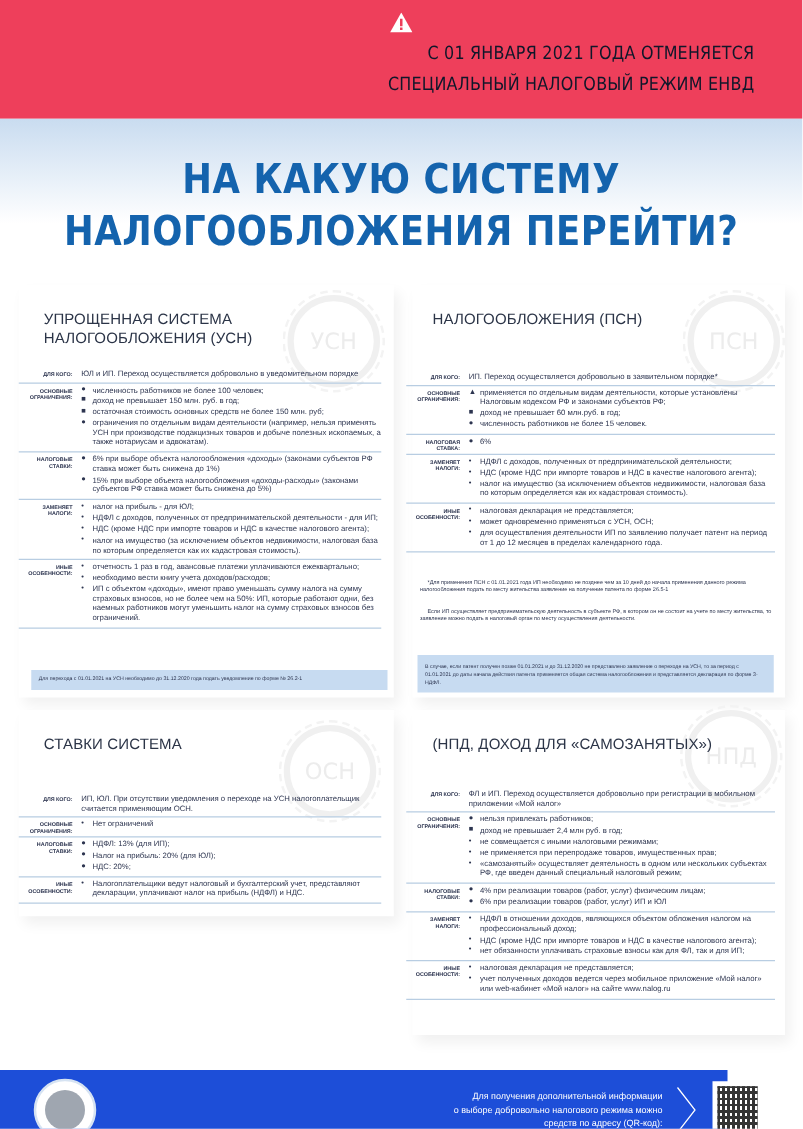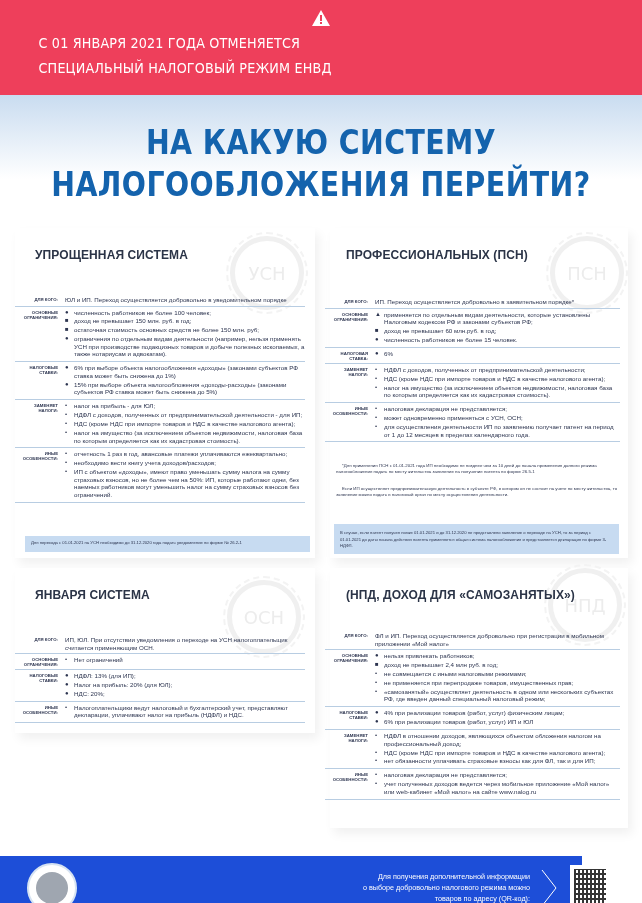--- a/index.html
+++ b/index.html
@@ -1,24 +1,24 @@
 <!DOCTYPE html>
 <html><head>
 <meta charset="utf-8">
 <style>
 *{box-sizing:border-box;margin:0;padding:0}
 html,body{width:642px;height:903px;overflow:hidden;background:#fff}
 body{font-family:"Liberation Sans",sans-serif;color:#2d3550;position:relative}
-.top-banner{position:absolute;left:0;top:0;width:642px;height:95px;background:#ee3f5b;color:#ffffff;text-align:left}
+.top-banner{position:absolute;left:0;top:0;width:642px;height:95px;background:#ee3f5b;color:#0f172a;text-align:right}
 .warn{position:absolute;left:312px;top:10px;width:18px;height:16px}
 .top-banner .l{position:absolute;left:0;width:642px;font-size:14.5px;letter-spacing:0.2px;font-family:"DejaVu Sans",sans-serif;font-weight:normal;transform:scaleX(0.88)}
 .grad{position:absolute;left:0;top:95px;width:642px;height:120px;background:linear-gradient(#c9dcf0,#ffffff 70%)}
 .title{position:absolute;left:0;top:122px;width:642px;text-align:center;color:#1463ad;font-family:"DejaVu Sans",sans-serif;font-weight:bold;font-size:33px;line-height:42px;letter-spacing:0.5px;transform:scaleX(0.86)}
 .card{position:absolute;background:#fff;box-shadow:4px 6px 10px rgba(0,0,0,0.06)}
-.card h2{position:absolute;font-weight:bold;font-size:12px;line-height:14.5px;color:#2b3447;letter-spacing:0.1px}
+.card h2{position:absolute;font-weight:normal;font-size:12px;line-height:14.5px;color:#2b3447;letter-spacing:0.1px}
 .stamp{position:absolute;width:74px;height:74px;border-radius:50%;border:5px solid #f0f0f0;display:flex;align-items:center;justify-content:center;color:#ececec;font-weight:normal;font-size:18px;font-family:"DejaVu Sans",sans-serif}
 .stamp:before{content:"";position:absolute;inset:-9px;border-radius:50%;border:2px dashed #f3f3f3}
 .tbl{position:absolute;font-size:6.2px;line-height:7.6px;color:#2d3550}
 .row{display:flex;border-top:1px solid #b8cde2;padding:2px 0 2px}
 .row:first-child{border-top:none}
 .row.last{border-bottom:1px solid #b8cde2}
 .lab{width:43px;text-align:right;font-size:4.3px;line-height:5px;font-weight:bold;text-transform:uppercase;padding-top:1px;color:#2d3550;flex-shrink:0}
 .val{flex:1;padding-left:7px}
 .it{display:flex;margin-bottom:1.3px}
 .ic{width:9px;flex-shrink:0;font-size:6px;color:#2d3550}
@@ -50,20 +50,21 @@
 <div class="grad"></div>
 <div class="title">
   <div>НА КАКУЮ СИСТЕМУ</div>
   <div>НАЛОГООБЛОЖЕНИЯ ПЕРЕЙТИ?</div>
 </div>
 
 <div class="card" style="left:15px;top:228px;width:300px;height:330px">
   <div class="stamp" style="left:215px;top:8px">УСН</div>
   <h2 style="left:20px;top:20px">
       <div>УПРОЩЕННАЯ СИСТЕМА</div>
+      <div>НАЛОГООБЛОЖЕНИЯ (УСН)</div>
     </h2>
   <div class="tbl" style="left:0;top:66px;width:290px">
     <div class="row">
         <div class="lab">ДЛЯ КОГО:</div>
         <div class="val">ЮЛ и ИП. Переход осуществляется добровольно в уведомительном порядке</div>
       </div>
     <div class="row">
         <div class="lab">ОСНОВНЫЕ ОГРАНИЧЕНИЯ:</div>
         <div class="val">
       <div class="it">
@@ -135,21 +136,21 @@
           </div>
     </div>
       </div>
   </div>
   <div class="note" style="left:10px;top:308px;width:285px;height:16px;padding:4px 6px">Для перехода с 01.01.2021 на УСН необходимо до 31.12.2020 года подать уведомление по форме № 26.2-1</div>
 </div>
 
 <div class="card" style="left:330px;top:228px;width:298px;height:330px">
   <div class="stamp" style="left:220px;top:8px">ПСН</div>
   <h2 style="left:16px;top:20px">
-      <div>ПРОФЕССИОНАЛЬНЫХ (ПСН)</div>
+      <div>НАЛОГООБЛОЖЕНИЯ (ПСН)</div>
     </h2>
   <div class="tbl" style="left:-5px;top:68px;width:295px">
     <div class="row">
         <div class="lab">ДЛЯ КОГО:</div>
         <div class="val">ИП. Переход осуществляется добровольно в заявительном порядке*</div>
       </div>
     <div class="row">
         <div class="lab">ОСНОВНЫЕ ОГРАНИЧЕНИЯ:</div>
         <div class="val">
       <div class="it">
@@ -211,21 +212,21 @@
       </div>
   </div>
   <div class="footnote" style="left:6px;top:235px;width:285px;text-indent:6px">*Для применения ПСН с 01.01.2021 года ИП необходимо не позднее чем за 10 дней до начала применения данного режима налогообложения подать по месту жительства заявление на получение патента по форме 26.5-1</div>
   <div class="footnote" style="left:6px;top:258px;width:285px;text-indent:6px">Если ИП осуществляет предпринимательскую деятельность в субъекте РФ, в котором он не состоит на учете по месту жительства, то заявление можно подать в налоговый орган по месту осуществления деятельности.</div>
   <div class="note" style="left:4px;top:296px;width:285px;height:30px">В случае, если патент получен позже 01.01.2021 и до 31.12.2020 не представлено заявление о переходе на УСН, то за период с 01.01.2021 до даты начала действия патента применяется общая система налогообложения и представляется декларация по форме 3-НДФЛ.</div>
 </div>
 
 <div class="card" style="left:15px;top:568px;width:300px;height:165px">
   <div class="stamp" style="left:212px;top:12px">ОСН</div>
   <h2 style="left:20px;top:20px">
-      <div>ЯНВАРЯ СИСТЕМА</div>
+      <div>СТАВКИ СИСТЕМА</div>
     </h2>
   <div class="tbl" style="left:0;top:66px;width:290px">
     <div class="row">
         <div class="lab">ДЛЯ КОГО:</div>
         <div class="val">ИП, ЮЛ. При отсутствии уведомления о переходе на УСН налогоплательщик считается применяющим ОСН.</div>
       </div>
     <div class="row">
         <div class="lab">ОСНОВНЫЕ ОГРАНИЧЕНИЯ:</div>
         <div class="val">
           <div class="it">
@@ -345,21 +346,21 @@
 </div>
 
 <div class="bottom">
   <div class="logo">
       <div class="inner"></div>
       <div class="flag"></div>
     </div>
   <div class="btxt">
     <div>Для получения дополнительной информации</div>
     <div>о выборе добровольно налогового режима можно</div>
-    <div>товаров по адресу (QR-код):</div>
+    <div>средств по адресу (QR-код):</div>
   </div>
   <svg class="chev" viewBox="0 0 18 38">
       <path d="M2 1 L16 19 L2 37" stroke="#fff" stroke-width="1" fill="none"></path>
     </svg>
   <div class="qr">
       <div class="g"></div>
     </div>
 </div>
 
 </body></html>

